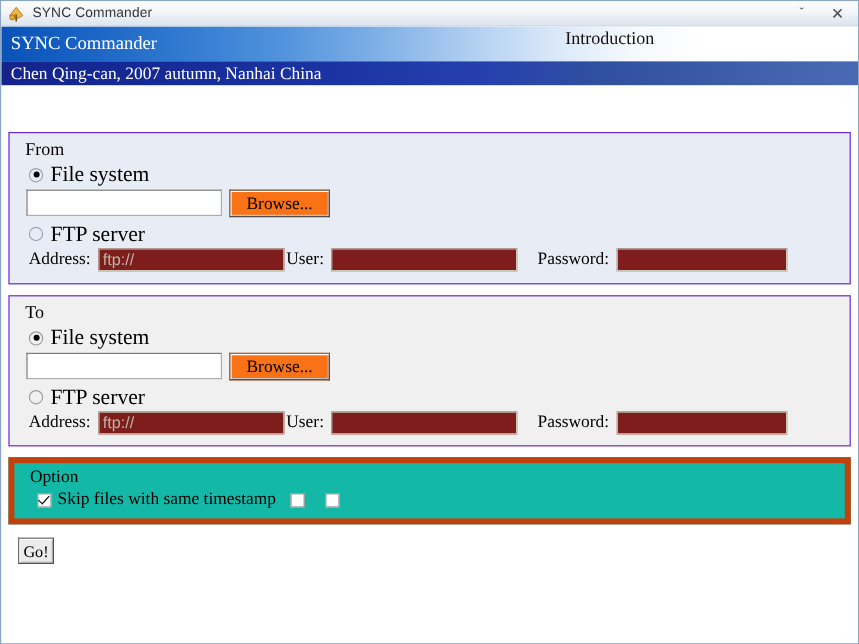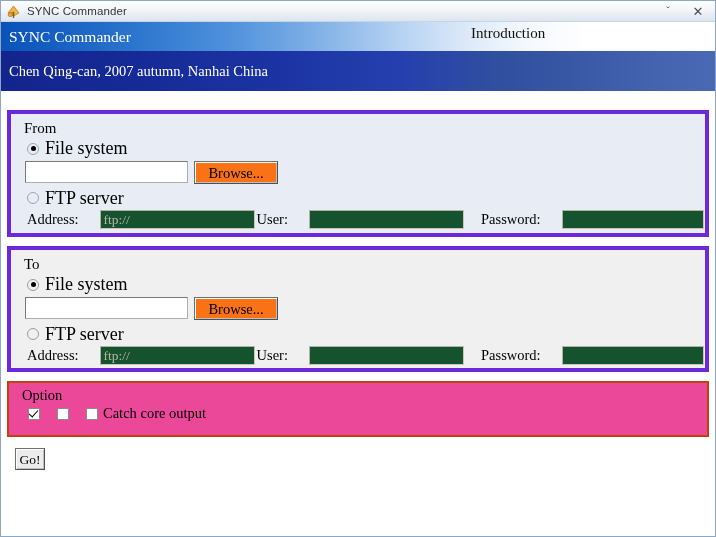--- a/index.html
+++ b/index.html
@@ -116,49 +116,49 @@
   .intro-link {
     position: absolute;
     left: 470px;
     top: 3px;
     font-size: 15px;
     color: #13100e;
     cursor: pointer;
     white-space: nowrap;
   }
   .band-author {
-    height: 40px;
+    height: 20px;
     background: linear-gradient(to right,
       #14248c 0%, #152a96 18%, #1b33a2 38%, #2540ae 56%,
       #30509f 70%, #3a5aa8 82%, #4464b0 92%, #4a69b4 100%);
     display: flex;
-    align-items: center;
+    align-items: flex-end;
     padding-left: 8px;
     box-sizing: border-box;
   }
   .author-text {
     color: #ffffff;
     font-size: 14.5px;
     white-space: nowrap;
   }
 
   
   .panels {
     padding: 8px 6px 0 6px;
     box-sizing: border-box;
   }
   .panel {
     box-sizing: border-box;
-    border: 4px solid #6d28d9;
+    border: 1px solid #6d28d9;
     margin-bottom: 9px;
     position: relative;
   }
   .panel-from { background: #e7ecf5; height: 127px; }
   .panel-to   { background: #f0f0f0; height: 126px; }
-  .panel-option { background: #ec4899; height: 56px; border: 2px solid #c2410c; }
+  .panel-option { background: #14b8a6; height: 56px; border: 5px solid #c2410c; }
 
   .panel-label {
     font-size: 15px;
     color: #000000;
     padding: 6px 0 0 13px;
     line-height: 17px;
   }
 
   .row {
     display: flex;
@@ -246,30 +246,30 @@
     align-items: center;
   }
   .cred-label {
     font-size: 14.5px;
     color: #000000;
     white-space: nowrap;
   }
   .cred-input {
     height: 19px;
     box-sizing: border-box;
-    background: #14532d;
+    background: #7f1d1d;
     border: 1px solid #c9c6b6;
     border-top: 1px solid #b4b1a2;
     border-left: 1px solid #b4b1a2;
-    font-family: Liberation Serif, serif;
+    font-family: Liberation Sans, sans-serif;
     font-size: 13.5px;
     color: #9a9a92;
     padding: 0 3px;
     outline: none;
-    margin-left: 21px;
+    margin-left: 6px;
   }
   .cred-input.addr { width: 155px; }
   .cred-input.user { width: 155px; }
   .cred-input.pass { width: 142px; }
   .cred-label.user-lbl { margin-left: 2px; }
   .cred-label.pass-lbl { margin-left: 17px; }
   .cred-input::placeholder { color: #b8b5a7; opacity: 1; }
 
   
   .opt-label {
@@ -419,25 +419,25 @@
         <input class="cred-input user" type="text" value="" style="">
         <span class="cred-label pass-lbl">Password:</span>
         <input class="cred-input pass" type="password" value="" style="">
       </div>
     </div>
 
     <div class="panel panel-option">
       <div class="opt-label">Option</div>
       <div class="opt-row">
         <span class="checkbox checked"></span>
+        <span class="opt-text">Skip files with same timestamp</span>
 
         <span class="checkbox opt-gap"></span>
 
         <span class="checkbox opt-gap"></span>
-        <span class="opt-text">Catch core output</span>
       </div>
     </div>
 
     <div class="go-wrap">
       <button class="go-btn">Go!</button>
     </div>
 
   </div>
 </div>
 

